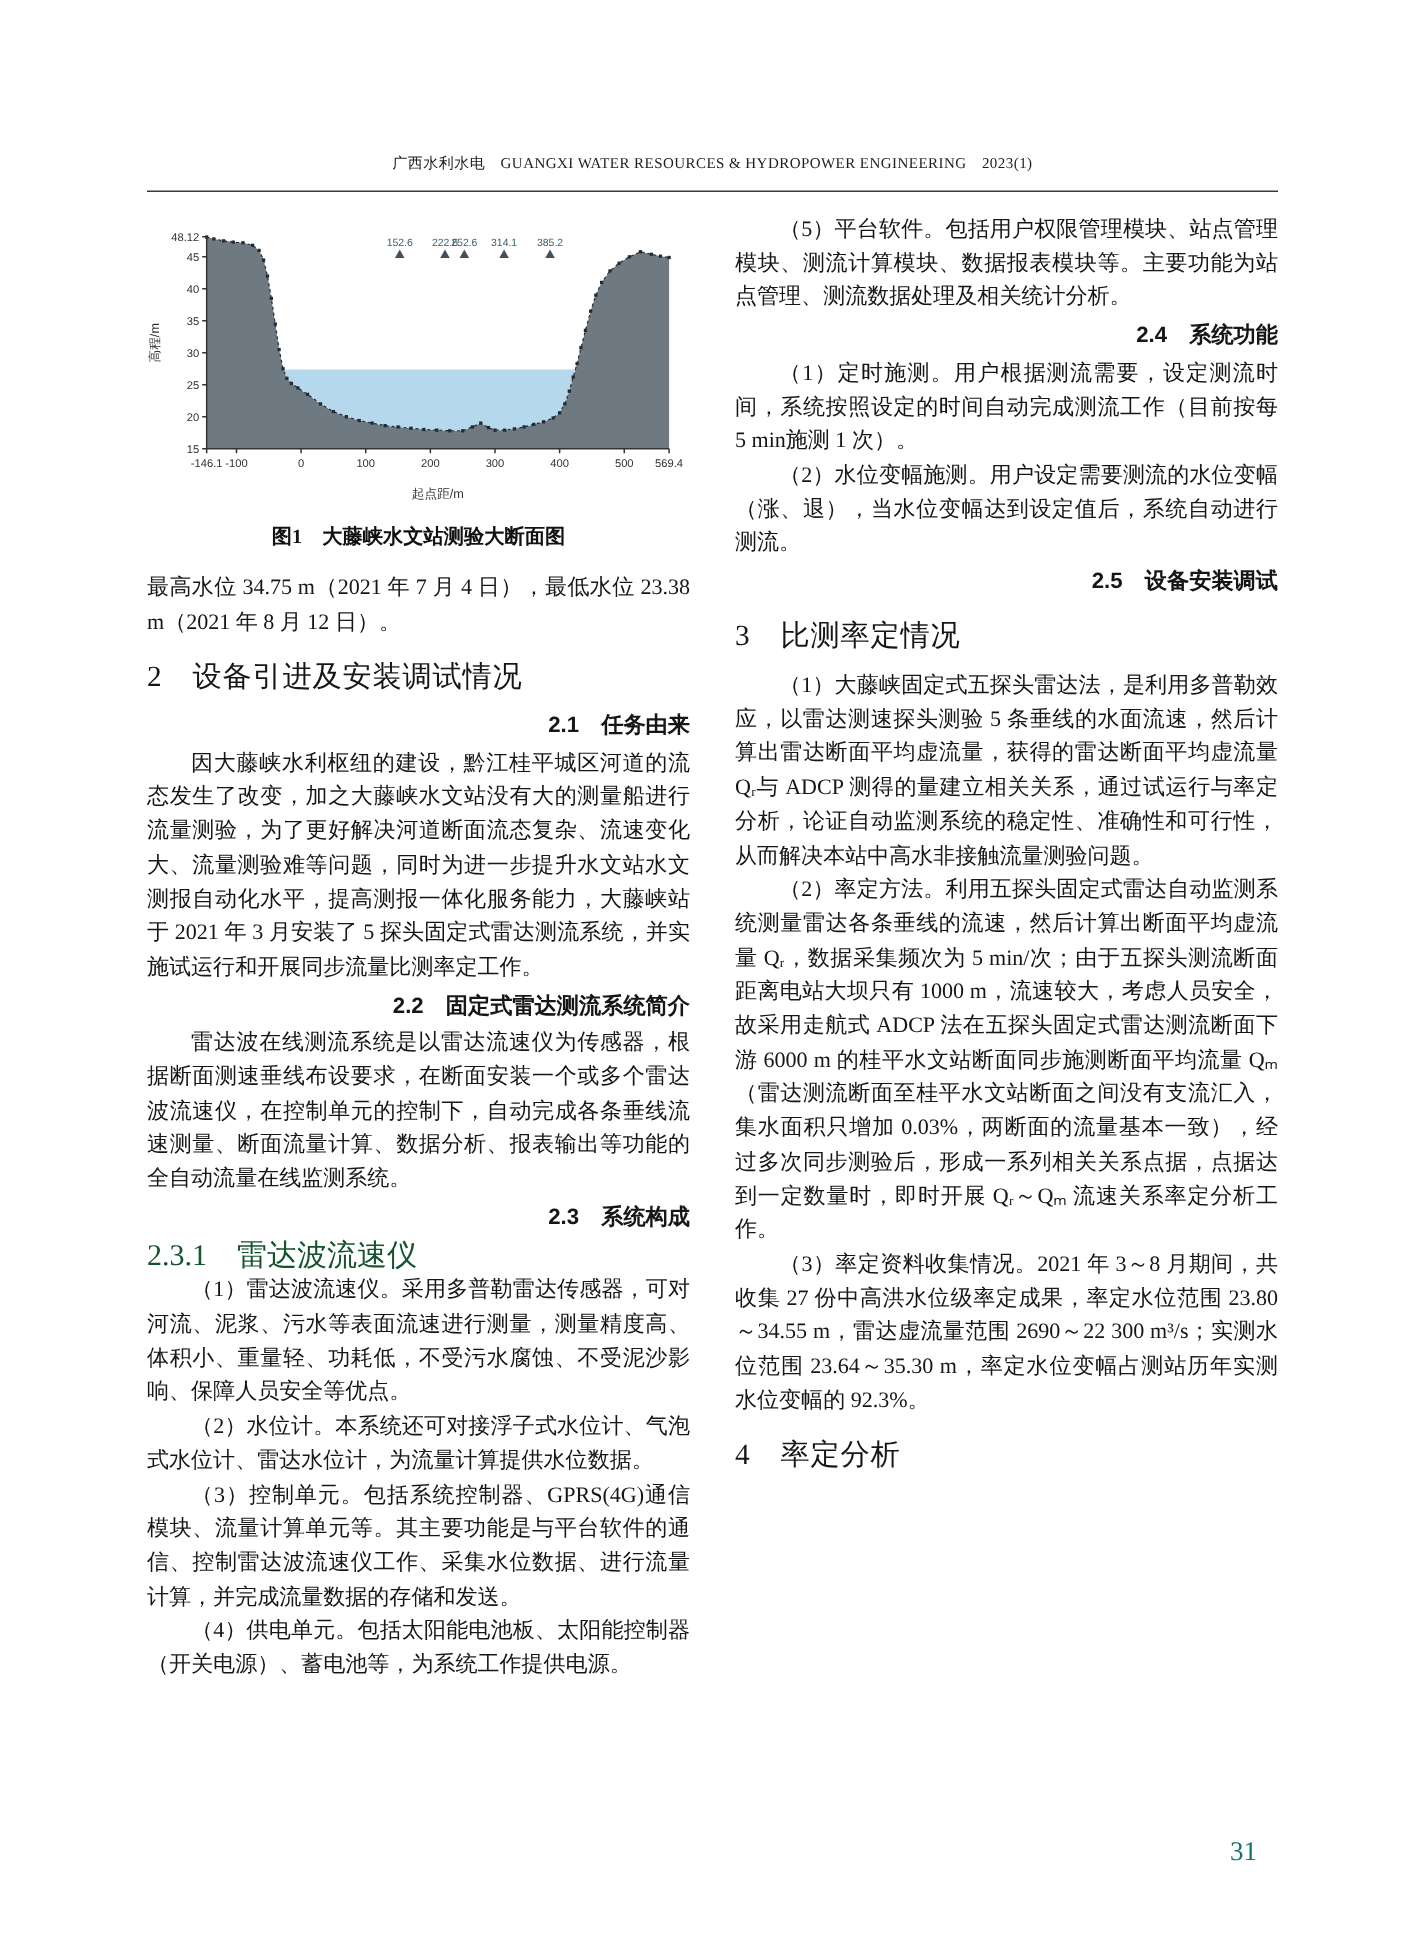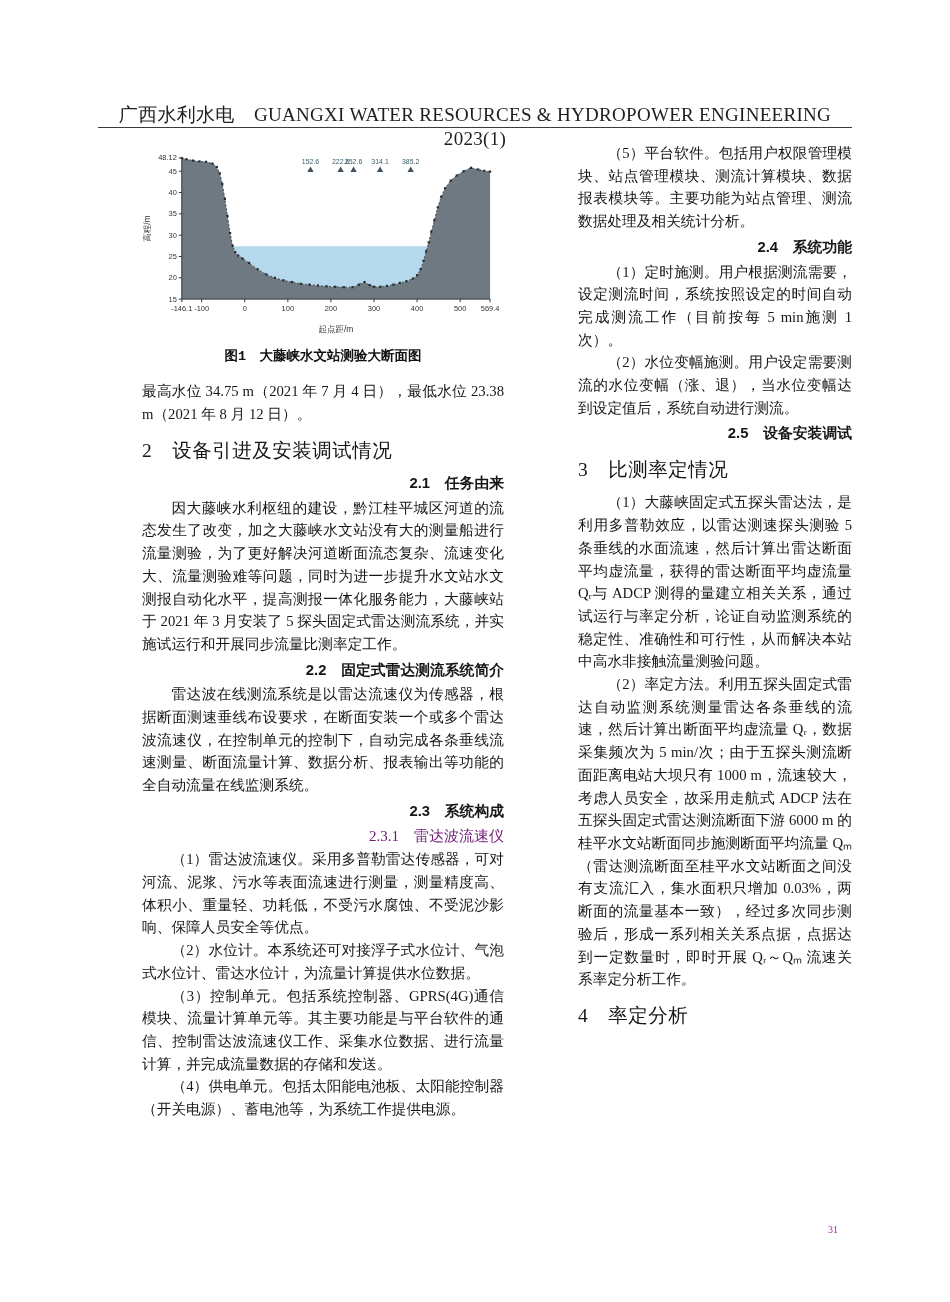--- a/index.html
+++ b/index.html
@@ -4,50 +4,50 @@
 <style>
   * { margin:0; padding:0; box-sizing:border-box; }
   html,body { background:#e9e9e9; }
   .page {
     position:relative; width:950px; height:1302px; margin:0 auto;
     background:#ffffff; overflow:hidden;
     font-family:"Liberation Serif", serif; color:#161616;
   }
   .journal-header {
     position:absolute; top:102px; left:98px; width:754px;
-    text-align:center; font-size:19px; letter-spacing:.3px; color:#1e1e1e;
+    text-align:center; font-size:10px; letter-spacing:.3px; color:#1e1e1e;
   }
   .header-rule {
     position:absolute; top:127px; left:98px; width:754px;
     border-top:1.4px solid #3b3b3b;
   }
   .content {
     position:absolute; top:142px; left:98px; width:754px;
     display:flex; gap:30px;
   }
-  .col { width:362px; font-size:14.7px; line-height:22.7px; text-align:justify;margin-left:44px; }
+  .col { width:362px; font-size:14.7px; line-height:22.7px; text-align:justify; }
   .para { text-indent:2em; }
   .para.cont { text-indent:0; }
   .h-section {
     font-size:19.5px; font-weight:400; letter-spacing:.5px;
     margin:12px 0 8px; line-height:1.35;
     font-family:"Liberation Serif", serif;
   }
   .h-sub {
     font-size:14.8px; font-weight:700; margin:3px 0 2px;
     font-family:"Liberation Sans", sans-serif; text-align:right;
   }
-  .h-sub3 { font-size:15px; font-weight:400; margin:2px 0 1px; color:#701a75; text-align:right; }
+  .h-sub3 { font-size:20px; font-weight:400; margin:2px 0 1px; color:#14532d; text-align:left; }
   .figure { margin:0 0 12px 0; }
   #chart { width:362px; }
   .fig-caption {
     text-align:center; font-weight:700; font-size:13.5px; margin-top:4px;
-    font-family:Liberation Mono, monospace; color:#111;
-  }
-  .page-number { position:absolute; top:1224px; right:112px; font-size:10px; color:#a21caf; }
+    font-family:Liberation Serif, serif; color:#111;
+  }
+  .page-number { position:absolute; top:1224px; right:112px; font-size:18px; color:#0f766e; }
   .page-footer {
     position:absolute; top:1269px; left:28px; width:900px;
     color:#bababa; font-size:16.5px; white-space:nowrap;
   }
   .page-footer .url { margin-left:20px; }
 </style>
 </head>
 <body>
 
 <div class="page">
@@ -186,20 +186,21 @@
 
     <div class="col">
       <p class="para">（5）平台软件。包括用户权限管理模块、站点管理模块、测流计算模块、数据报表模块等。主要功能为站点管理、测流数据处理及相关统计分析。</p>
       <h3 class="h-sub">2.4　系统功能</h3>
       <p class="para">（1）定时施测。用户根据测流需要，设定测流时间，系统按照设定的时间自动完成测流工作（目前按每 5 min施测 1 次）。</p>
       <p class="para">（2）水位变幅施测。用户设定需要测流的水位变幅（涨、退），当水位变幅达到设定值后，系统自动进行测流。</p>
       <h3 class="h-sub">2.5　设备安装调试</h3>
       <h2 class="h-section">3　比测率定情况</h2>
       <p class="para">（1）大藤峡固定式五探头雷达法，是利用多普勒效应，以雷达测速探头测验 5 条垂线的水面流速，然后计算出雷达断面平均虚流量，获得的雷达断面平均虚流量 Qᵣ与 ADCP 测得的量建立相关关系，通过试运行与率定分析，论证自动监测系统的稳定性、准确性和可行性，从而解决本站中高水非接触流量测验问题。</p>
       <p class="para">（2）率定方法。利用五探头固定式雷达自动监测系统测量雷达各条垂线的流速，然后计算出断面平均虚流量 Qᵣ，数据采集频次为 5 min/次；由于五探头测流断面距离电站大坝只有 1000 m，流速较大，考虑人员安全，故采用走航式 ADCP 法在五探头固定式雷达测流断面下游 6000 m 的桂平水文站断面同步施测断面平均流量 Qₘ（雷达测流断面至桂平水文站断面之间没有支流汇入，集水面积只增加 0.03%，两断面的流量基本一致），经过多次同步测验后，形成一系列相关关系点据，点据达到一定数量时，即时开展 Qᵣ～Qₘ 流速关系率定分析工作。</p>
+      <p class="para">（3）率定资料收集情况。2021 年 3～8 月期间，共收集 27 份中高洪水位级率定成果，率定水位范围 23.80～34.55 m，雷达虚流量范围 2690～22 300 m³/s；实测水位范围 23.64～35.30 m，率定水位变幅占测站历年实测水位变幅的 92.3%。</p>
       <h2 class="h-section">4　率定分析</h2>
     </div>
 
   </div>
 
   <div class="page-number">31</div>
 
 
 </div>
 

